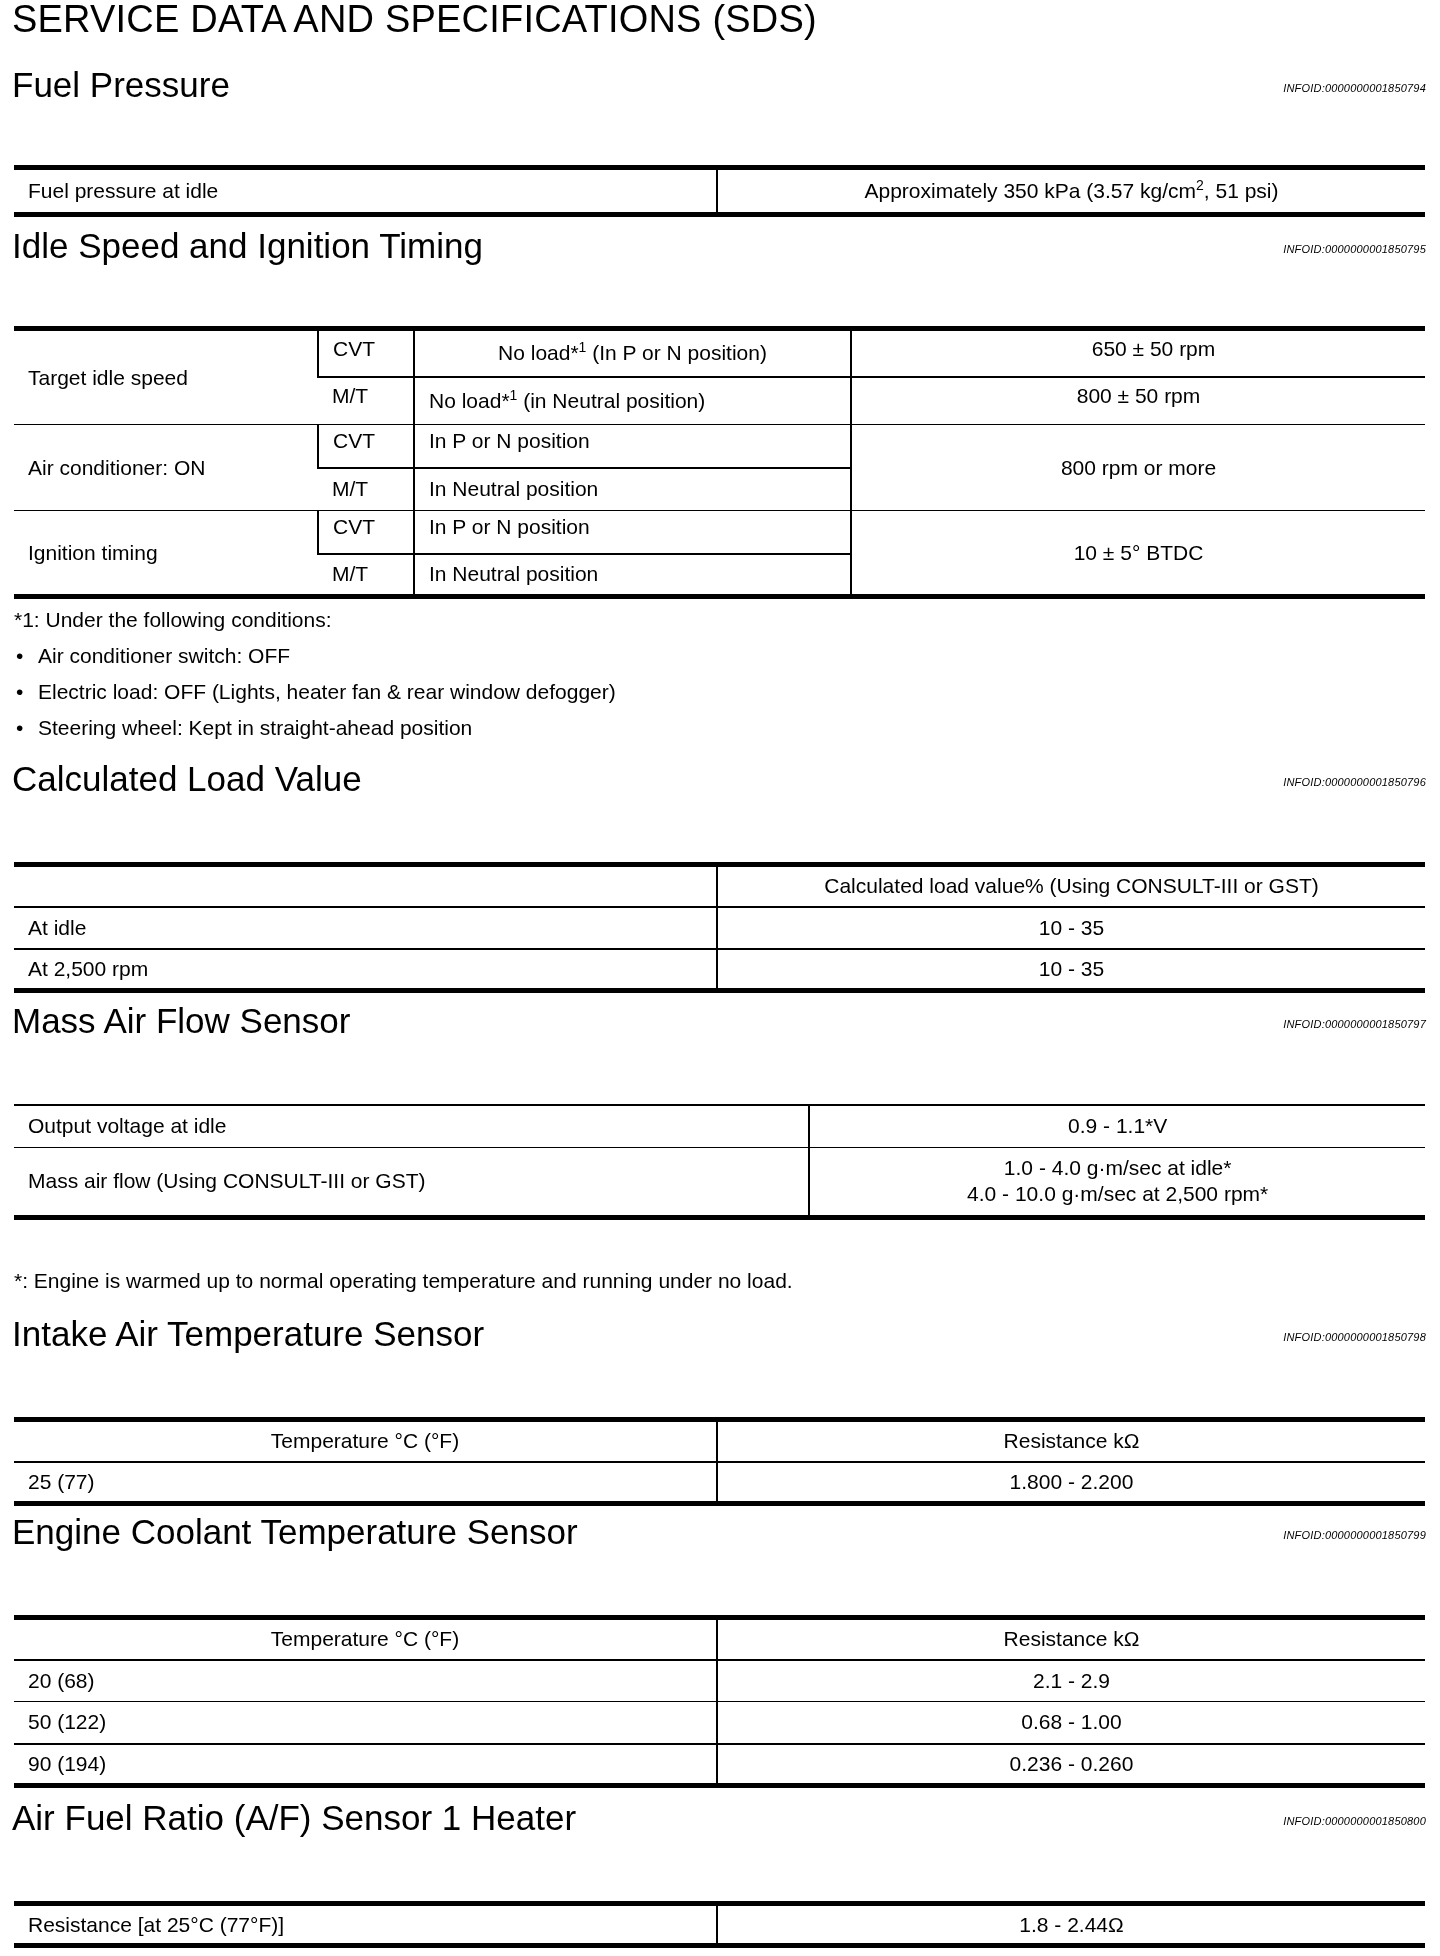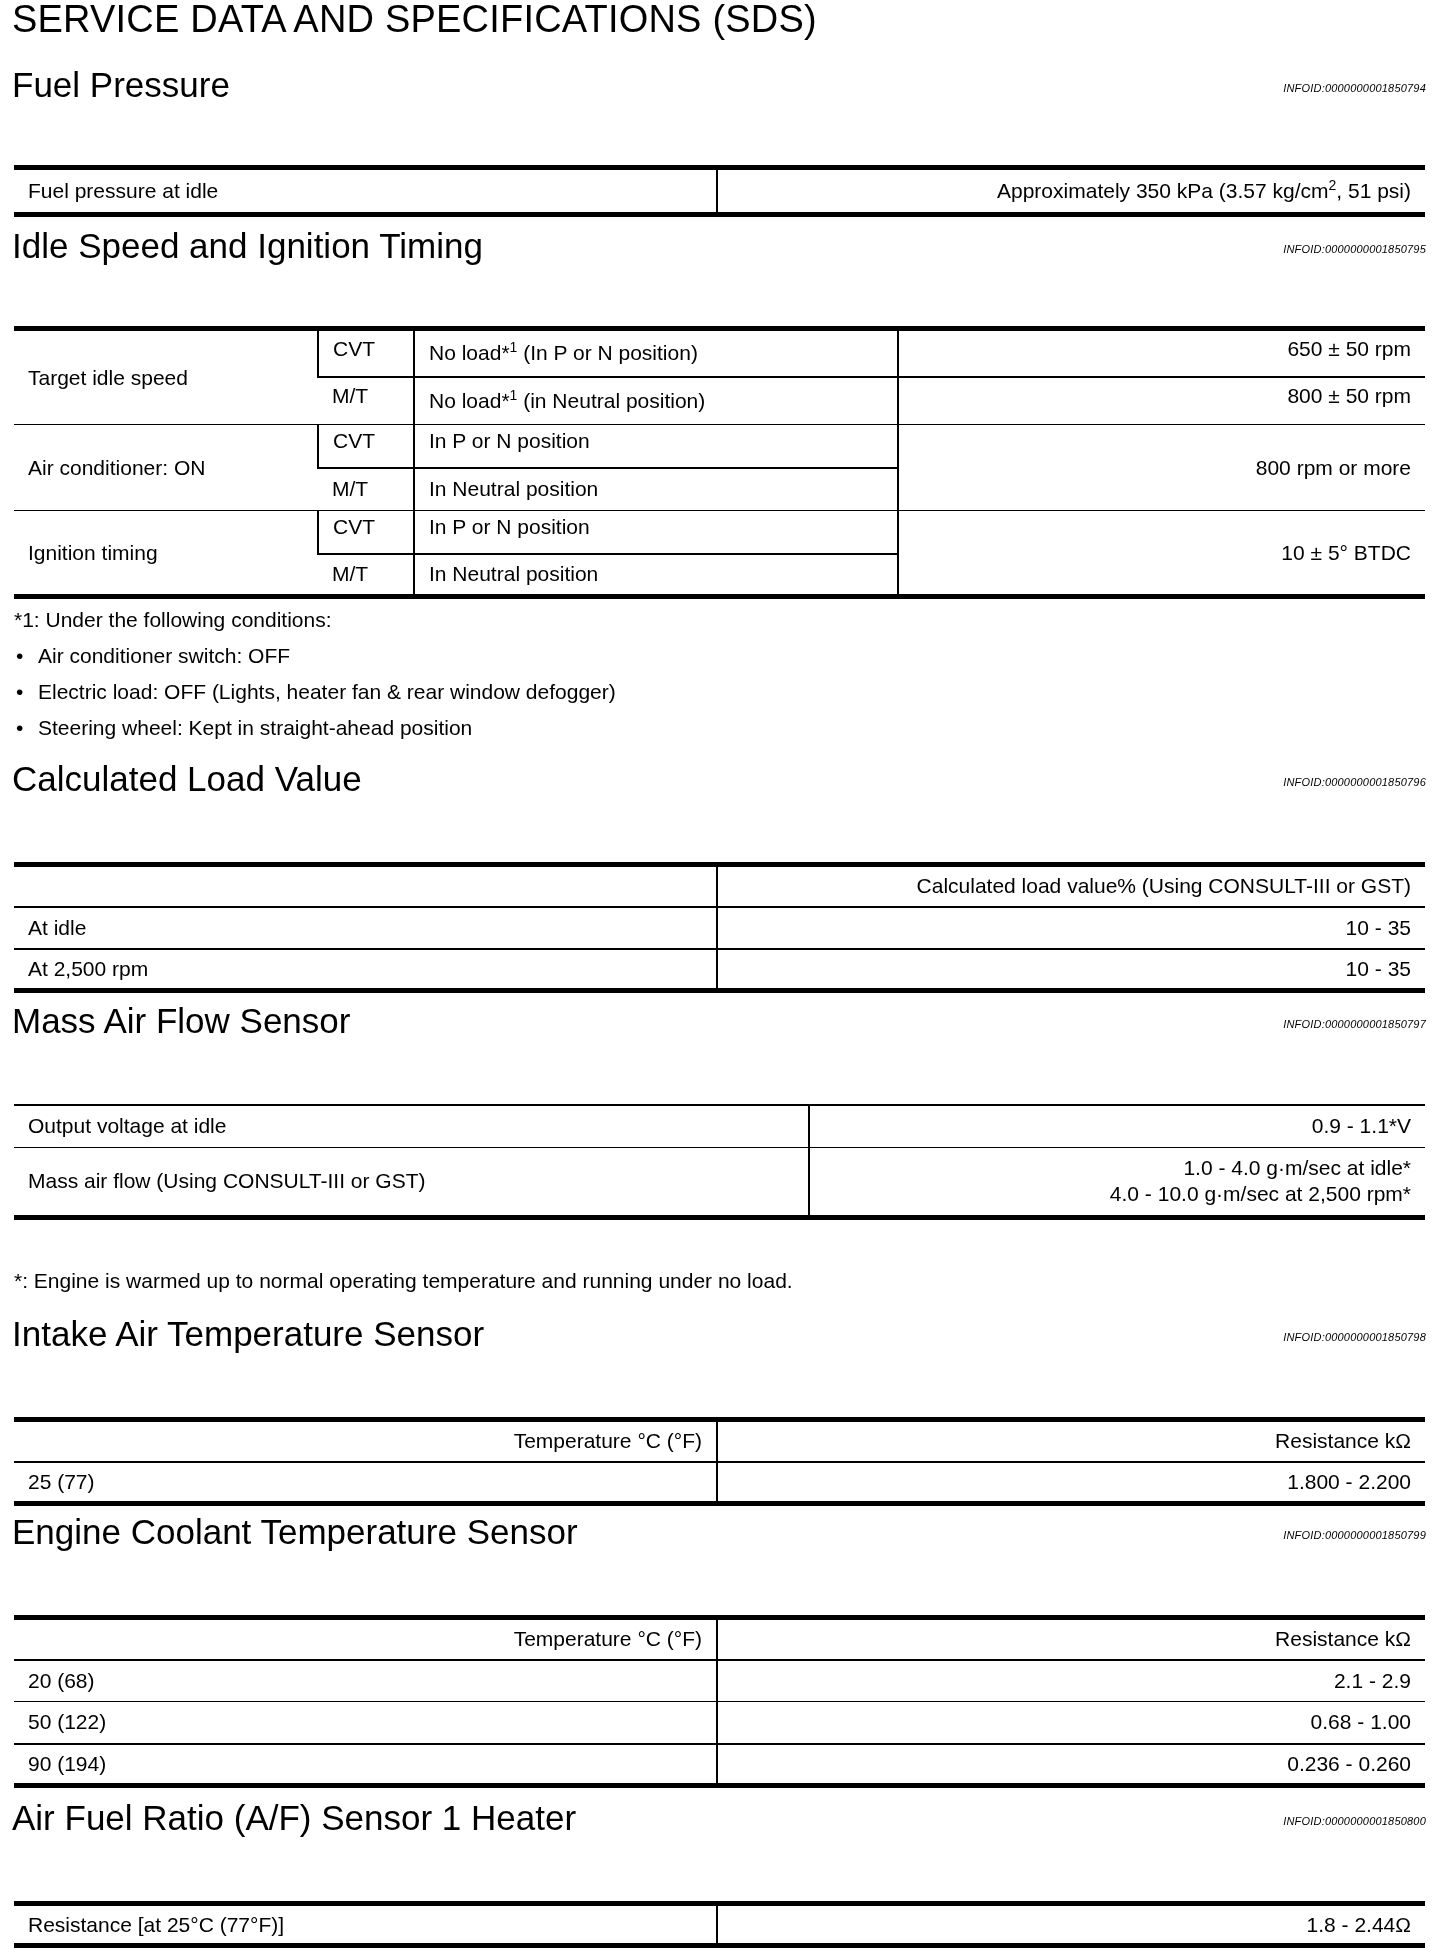--- a/index.html
+++ b/index.html
@@ -26,21 +26,21 @@
   }
   table.sds td {
     padding: 0 14px; vertical-align: middle; height: 42px; box-sizing: border-box;
     border-left: 2px solid #000;
   }
   table.sds td:first-child { border-left: none; }
   table.sds tr.row { border-top: 2px solid #000; }
   table.sds tr.row.thin { border-top: 1px solid #000; }
   table.sds tr.first { border-top: 5px solid #000; }
   table.sds tr.last { border-bottom: 5px solid #000; }
-  .c { text-align: right; }
+  .c { text-align: center; }
   .l { text-align: left; }
   sup { font-size: 14px; line-height: 0; vertical-align: 8px; }
   .note { position: absolute; left: 14px; font-size: 21px; line-height: 36px; margin: 0; }
   .bullets { position: absolute; left: 14px; margin: 0; padding: 0; list-style: none; font-size: 21px; }
   .bullets li { line-height: 36px; padding-left: 24px; position: relative; }
   .bullets li::before { content: "•"; position: absolute; left: 2px; top: 0; }
   .col-left { width: 703px; }
 </style>
 </head>
 <body>
@@ -61,21 +61,21 @@
 </div>
 
 <div class="section" style="top:225px;">
   <h2 class="sec-title">Idle Speed and Ignition Timing</h2>
   <span class="info-id">INFOID:0000000001850795</span>
   <table class="sds" style="top:101px;">
     <tbody>
         <tr class="row first">
       <td rowspan="2" class="l" style="width:304px;">Target idle speed</td>
       <td class="l" style="width:96px; height:48px; vertical-align:top; padding-top:5px;">CVT</td>
-      <td class="l" style="width:484px;"><span>No load*</span><sup>1</sup><span> (In P or N position)</span></td>
+      <td class="l" style="width:437px;text-align:center;"><span>No load*</span><sup>1</sup><span> (In P or N position)</span></td>
       <td class="c" style="vertical-align:top; padding-top:5px;padding-left:44px;">650 ± 50 rpm</td>
     </tr>
     <tr class="row">
       <td class="l" style="height:48px; vertical-align:top; padding-top:5px;">M/T</td>
       <td class="l"><span>No load*</span><sup>1</sup><span> (in Neutral position)</span></td>
       <td class="c" style="vertical-align:top; padding-top:5px;">800 ± 50 rpm</td>
     </tr>
     <tr class="row thin">
       <td rowspan="2" class="l">Air conditioner: ON</td>
       <td class="l" style="height:43px; vertical-align:top; padding-top:3px;">CVT</td>

